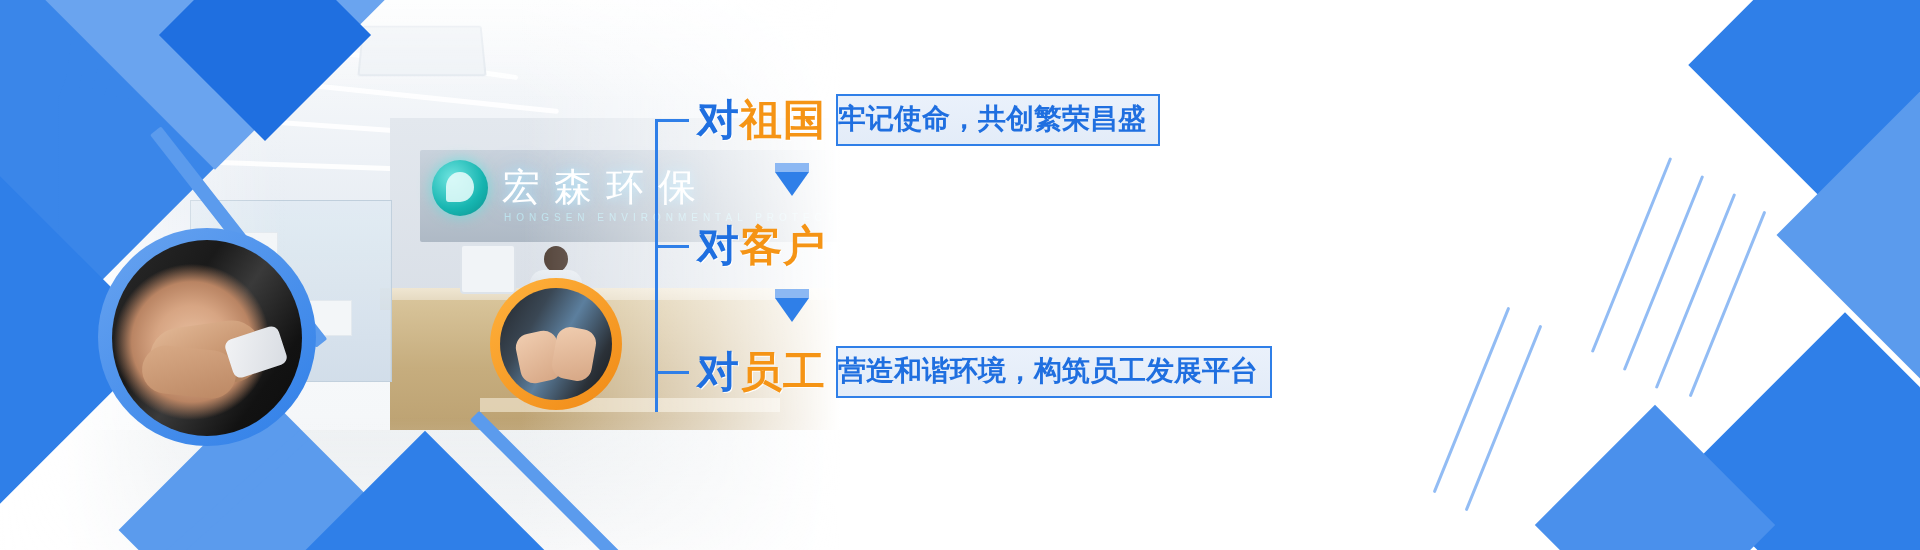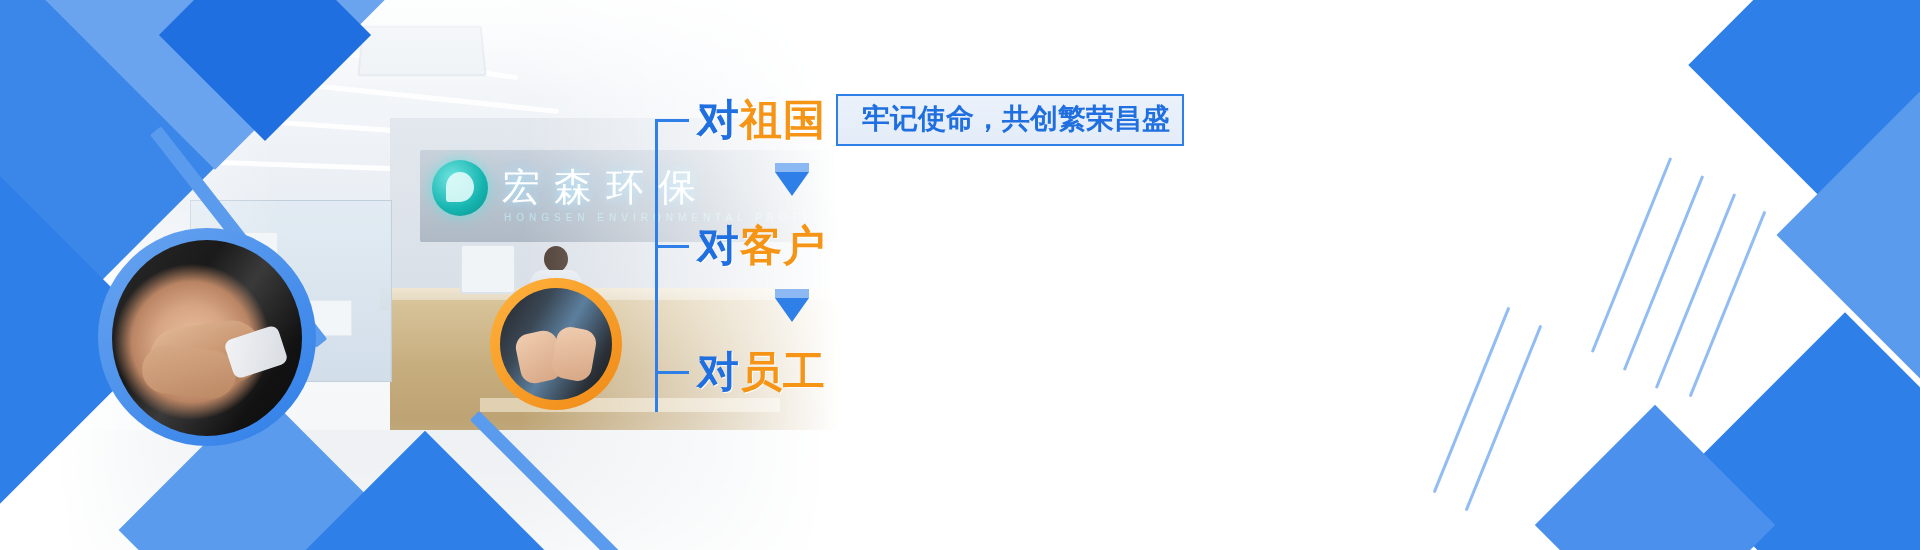--- a/index.html
+++ b/index.html
@@ -192,21 +192,21 @@
     display:flex;align-items:baseline;
   }
   .h-blue{color:#1f6fe0;text-shadow:1px 1px 0 rgba(255,255,255,.9);}
   .h-orange{color:#f59415;text-shadow:1px 1px 0 rgba(255,255,255,.9);}
   .desc{
     margin-left:10px;
     font-family:"DejaVu Sans","Liberation Sans",sans-serif;
     font-weight:bold;font-size:28px;line-height:1;color:#1f6fe0;
     background:linear-gradient(180deg,#eaf1fb 0%,#e3ecf8 100%);
     border:2px solid #2f7fe8;
-    padding:9px 12px 11px 24px;
+    padding:9px 12px 11px 0;
     white-space:nowrap;
     box-sizing:border-box;
   }
   .arrow{
     position:absolute;left:120px;width:0;height:0;
     border-left:17px solid transparent;border-right:17px solid transparent;
     border-top:24px solid #2f7fe8;
   }
   .arrow-top{
     position:absolute;left:120px;width:34px;height:9px;background:#8cb8f3;
@@ -308,16 +308,17 @@
 
     <div class="arrow-top art-2"></div>
     <div class="arrow ar-2"></div>
 
     <div class="row row-3">
       <div class="tick"></div>
       <div class="heading">
         <span class="h-blue">对</span>
           <span class="h-orange">员工</span>
       </div>
+      <div class="desc">营造和谐环境，构筑员工发展平台</div>
     </div>
   </div>
 
 </div>
 
 </body></html>

